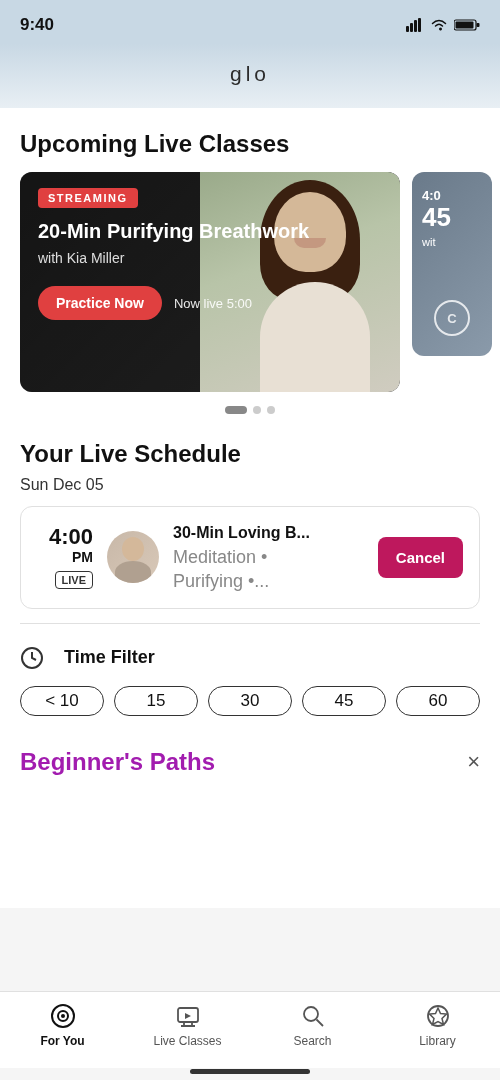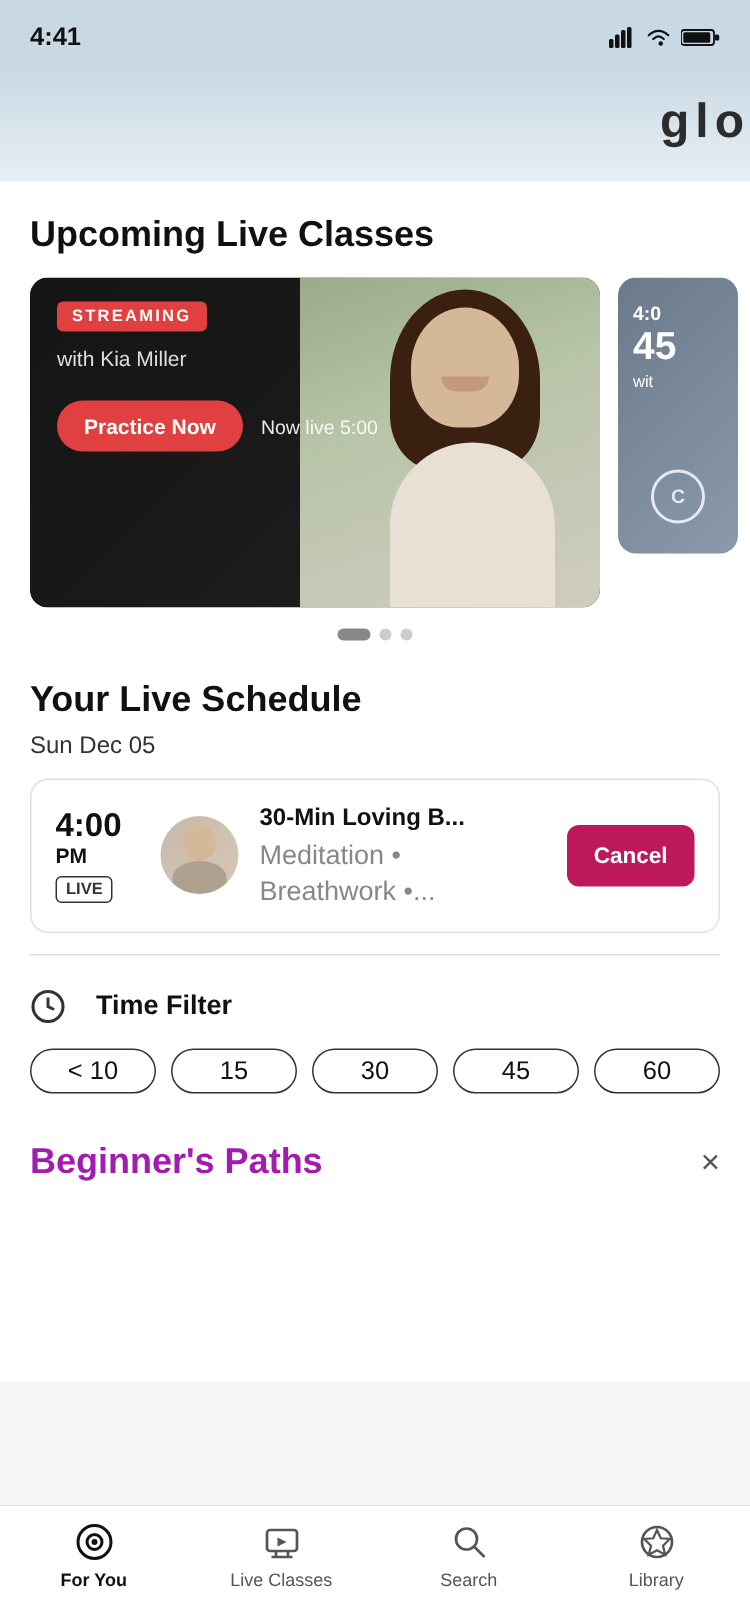--- a/index.html
+++ b/index.html
@@ -32,25 +32,24 @@
       gap: 6px;
     }
 
     
     .header {
       background: linear-gradient(to bottom, #c8d8e4, #e8eff4);
       text-align: center;
       padding: 18px 0 22px 0;
     }
     .header-logo {
-      font-size: 32px;
-      font-weight: 700;
+      font-size: 21px;
+      font-weight: 400;
       color: #2c2c2c;
       letter-spacing: 4px;
-      text-align: right;
     }
 
     
     .main-content {
       background: #fff;
       min-height: 800px;
     }
 
     .section-title {
       font-size: 24px;
@@ -209,21 +208,21 @@
     .schedule-card {
       margin: 0 20px 8px 20px;
       border: 1.5px solid #e0e0e0;
       border-radius: 12px;
       padding: 16px;
       display: flex;
       align-items: center;
       gap: 14px;
     }
     .schedule-time-block {
-      text-align: left;
+      text-align: right;
       min-width: 56px;
     }
     .schedule-time {
       font-size: 22px;
       font-weight: 700;
       color: #111;
       line-height: 1.1;
     }
     .schedule-time-label {
       font-size: 14px;
@@ -354,21 +353,21 @@
     }
     .close-icon {
       font-size: 22px;
       color: #555;
       cursor: pointer;
     }
 
     
     .bottom-nav {
       position: fixed;
-      bottom: 0;
+      bottom: 12px;
       left: 0;
       width: 500px;
       background: #fff;
       border-top: 1px solid #e0e0e0;
       display: flex;
       justify-content: space-around;
       padding: 10px 0 20px 0;
       z-index: 100;
     }
     .nav-item {
@@ -404,21 +403,21 @@
       width: 120px;
       height: 5px;
       background: #333;
       border-radius: 3px;
     }
   </style>
 </head>
 <body>
 
 <div class="status-bar">
-  <span class="status-time">4:41</span>
+  <span class="status-time">9:40</span>
   <div class="status-icons">
 
     <svg width="18" height="14" viewBox="0 0 18 14">
       <rect x="0" y="8" width="3" height="6" rx="1" fill="#111"></rect>
       <rect x="4" y="5" width="3" height="9" rx="1" fill="#111"></rect>
       <rect x="8" y="2" width="3" height="12" rx="1" fill="#111"></rect>
       <rect x="12" y="0" width="3" height="14" rx="1" fill="#111"></rect>
     </svg>
 
     <svg width="18" height="14" viewBox="0 0 18 14">
@@ -454,20 +453,21 @@
         <div style="position:absolute;top:8px;right:40px;width:100px;height:120px;background:#3a2010;border-radius:50% 50% 30% 30%;z-index:2;"></div>
 
         <div style="position:absolute;top:20px;right:54px;width:72px;height:80px;background:#d4b898;border-radius:50% 50% 44% 44%;z-index:3;"></div>
 
         <div style="position:absolute;bottom:0;right:30px;width:110px;height:110px;background:#e8e0d4;border-radius:50% 50% 0 0;z-index:2;"></div>
 
         <div style="position:absolute;top:66px;right:74px;width:32px;height:10px;background:#c49880;border-radius:0 0 20px 20px;z-index:4;"></div>
       </div>
       <div class="class-card-content">
         <div class="streaming-badge">STREAMING</div>
+        <div class="class-card-title">20-Min Purifying Breathwork</div>
         <div class="class-card-instructor">with Kia Miller</div>
         <div class="class-card-actions">
           <button class="practice-now-btn">Practice Now</button>
           <span class="now-live-text">Now live 5:00</span>
         </div>
       </div>
     </div>
 
     <div class="class-card-peek">
       <div class="peek-content">
@@ -497,21 +497,21 @@
         <div class="schedule-time-label">PM</div>
         <div class="live-badge">LIVE</div>
       </div>
       <div class="schedule-avatar">
         <div class="avatar-head"></div>
         <div class="avatar-body"></div>
       </div>
       <div class="schedule-info">
         <div class="schedule-class-name">30-Min Loving B...</div>
         <div class="schedule-meta">Meditation •</div>
-        <div class="schedule-meta">Breathwork •...</div>
+        <div class="schedule-meta">Purifying •...</div>
       </div>
       <button class="cancel-btn">Cancel</button>
     </div>
   </div>
 
   <div class="divider"></div>
 
   <div class="time-filter-section">
     <div class="time-filter-header">
       <svg class="clock-icon" viewBox="0 0 24 24" fill="none" stroke="currentColor" stroke-width="2">

